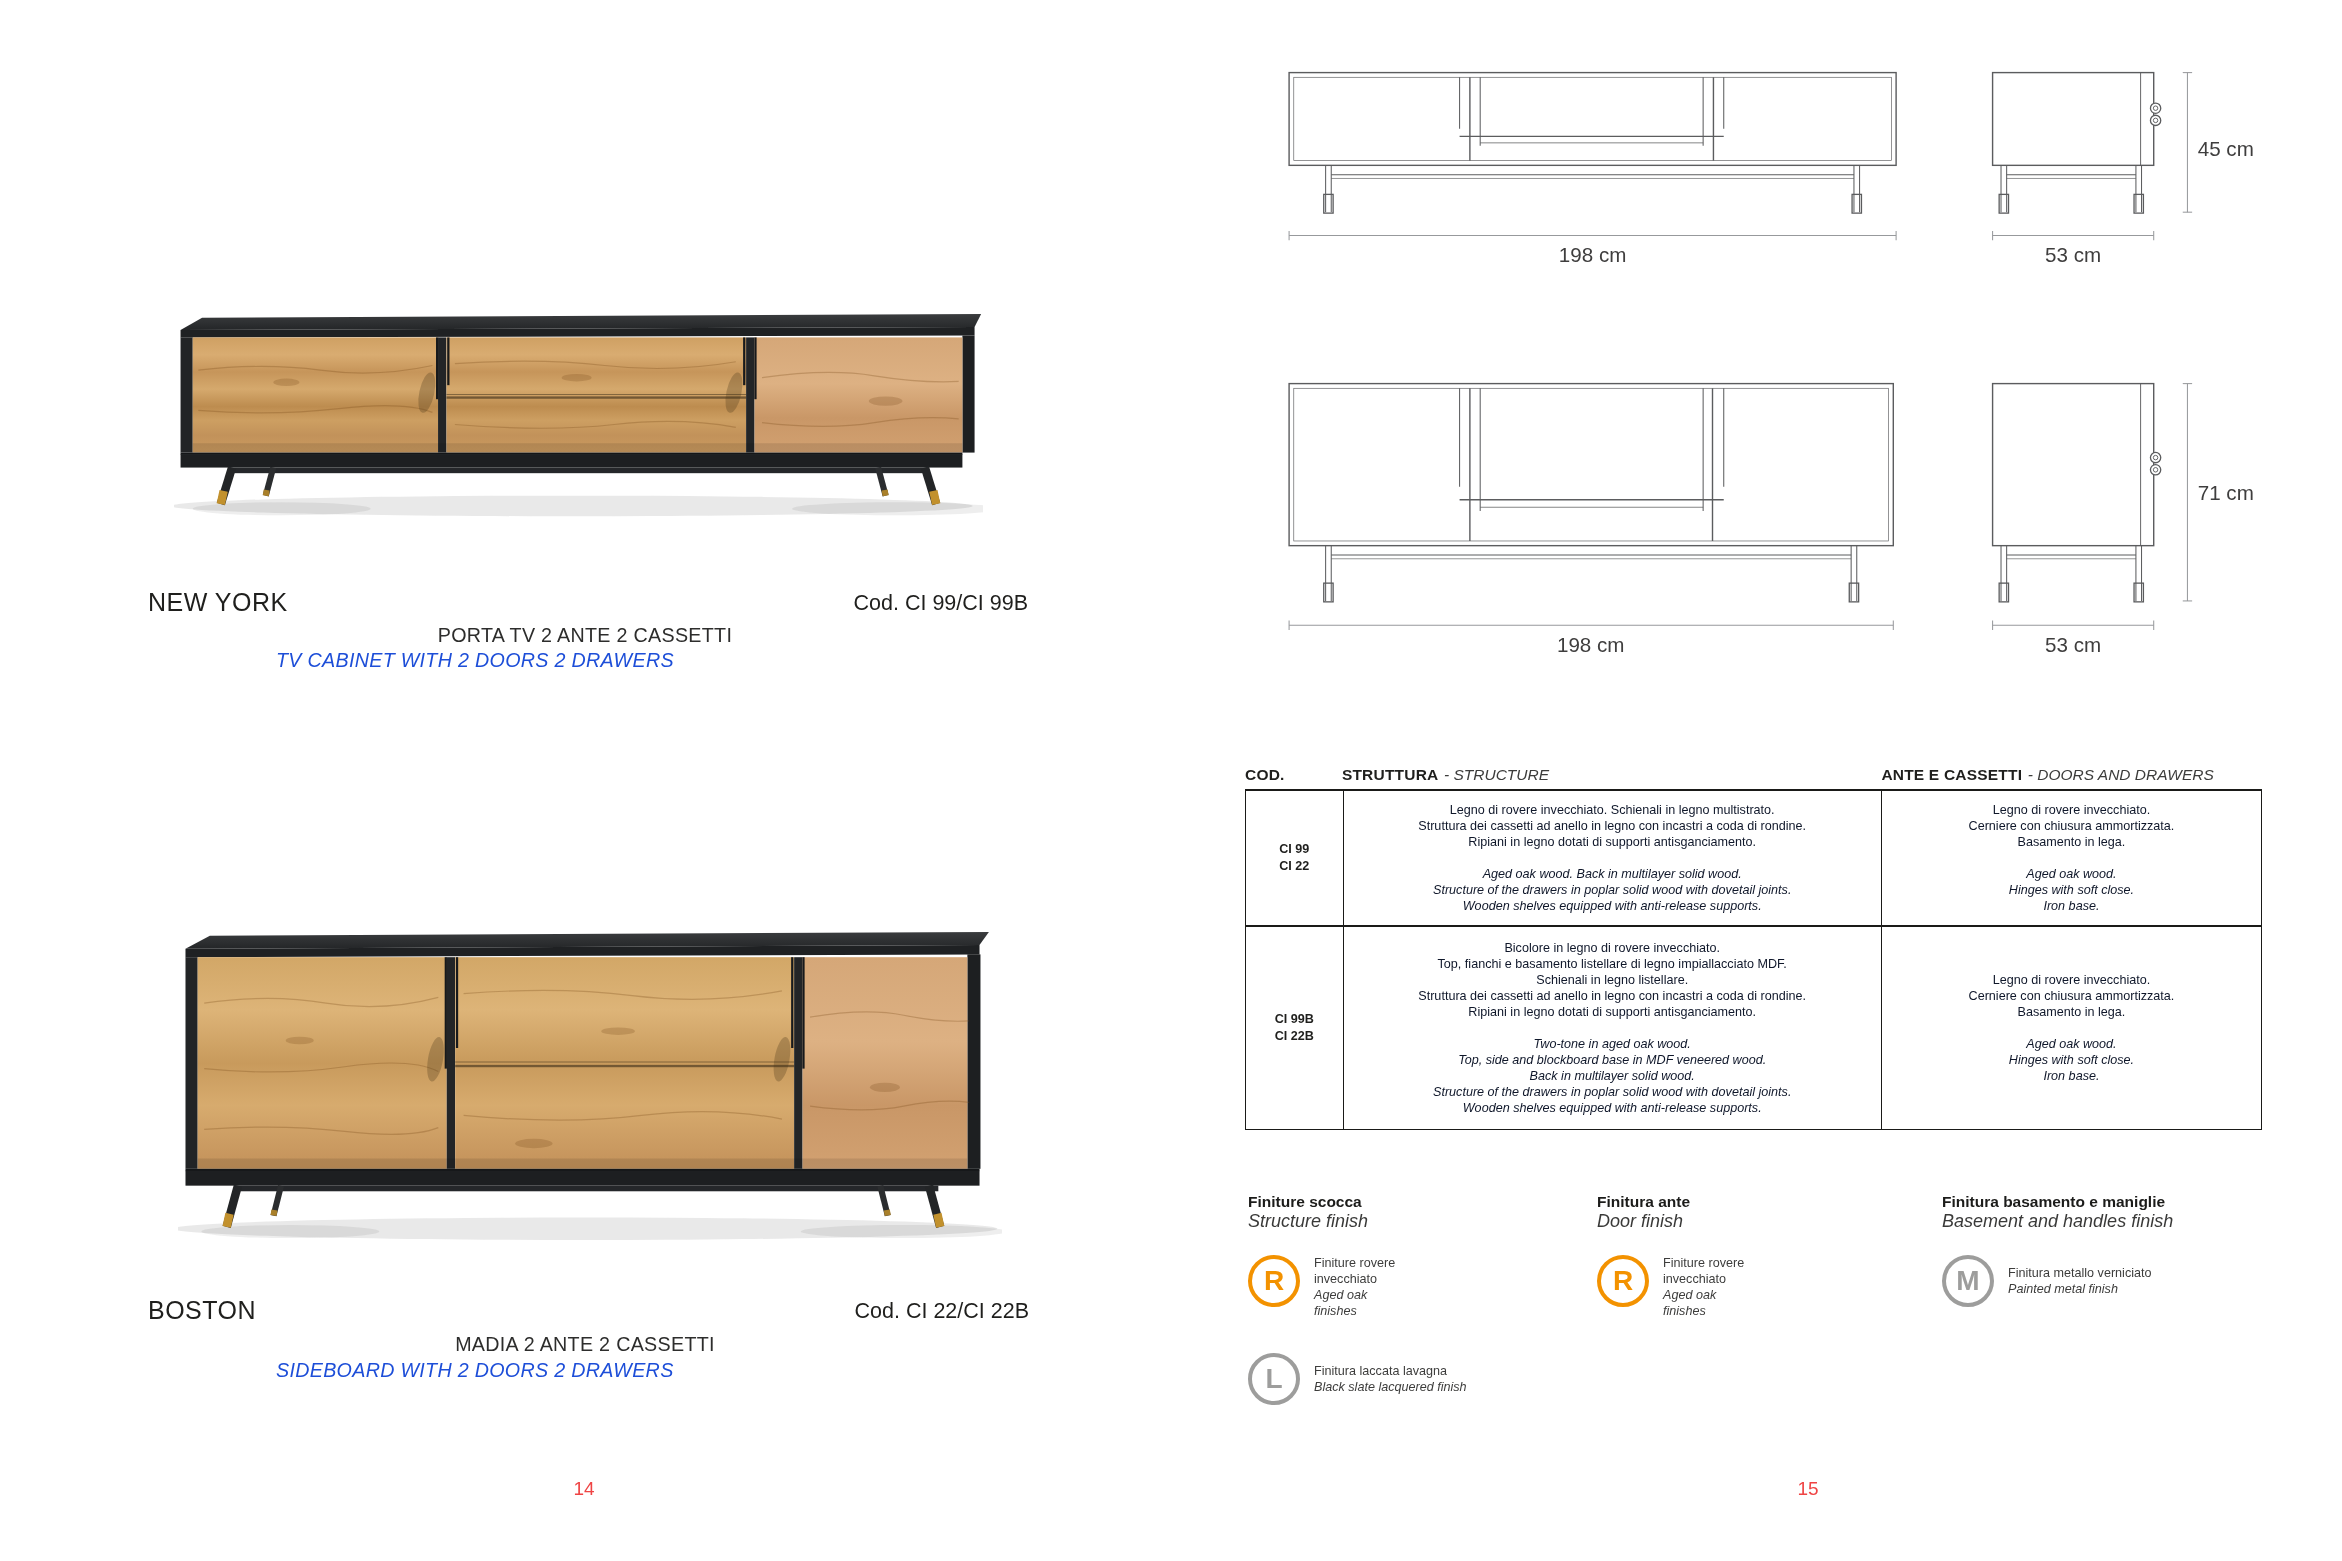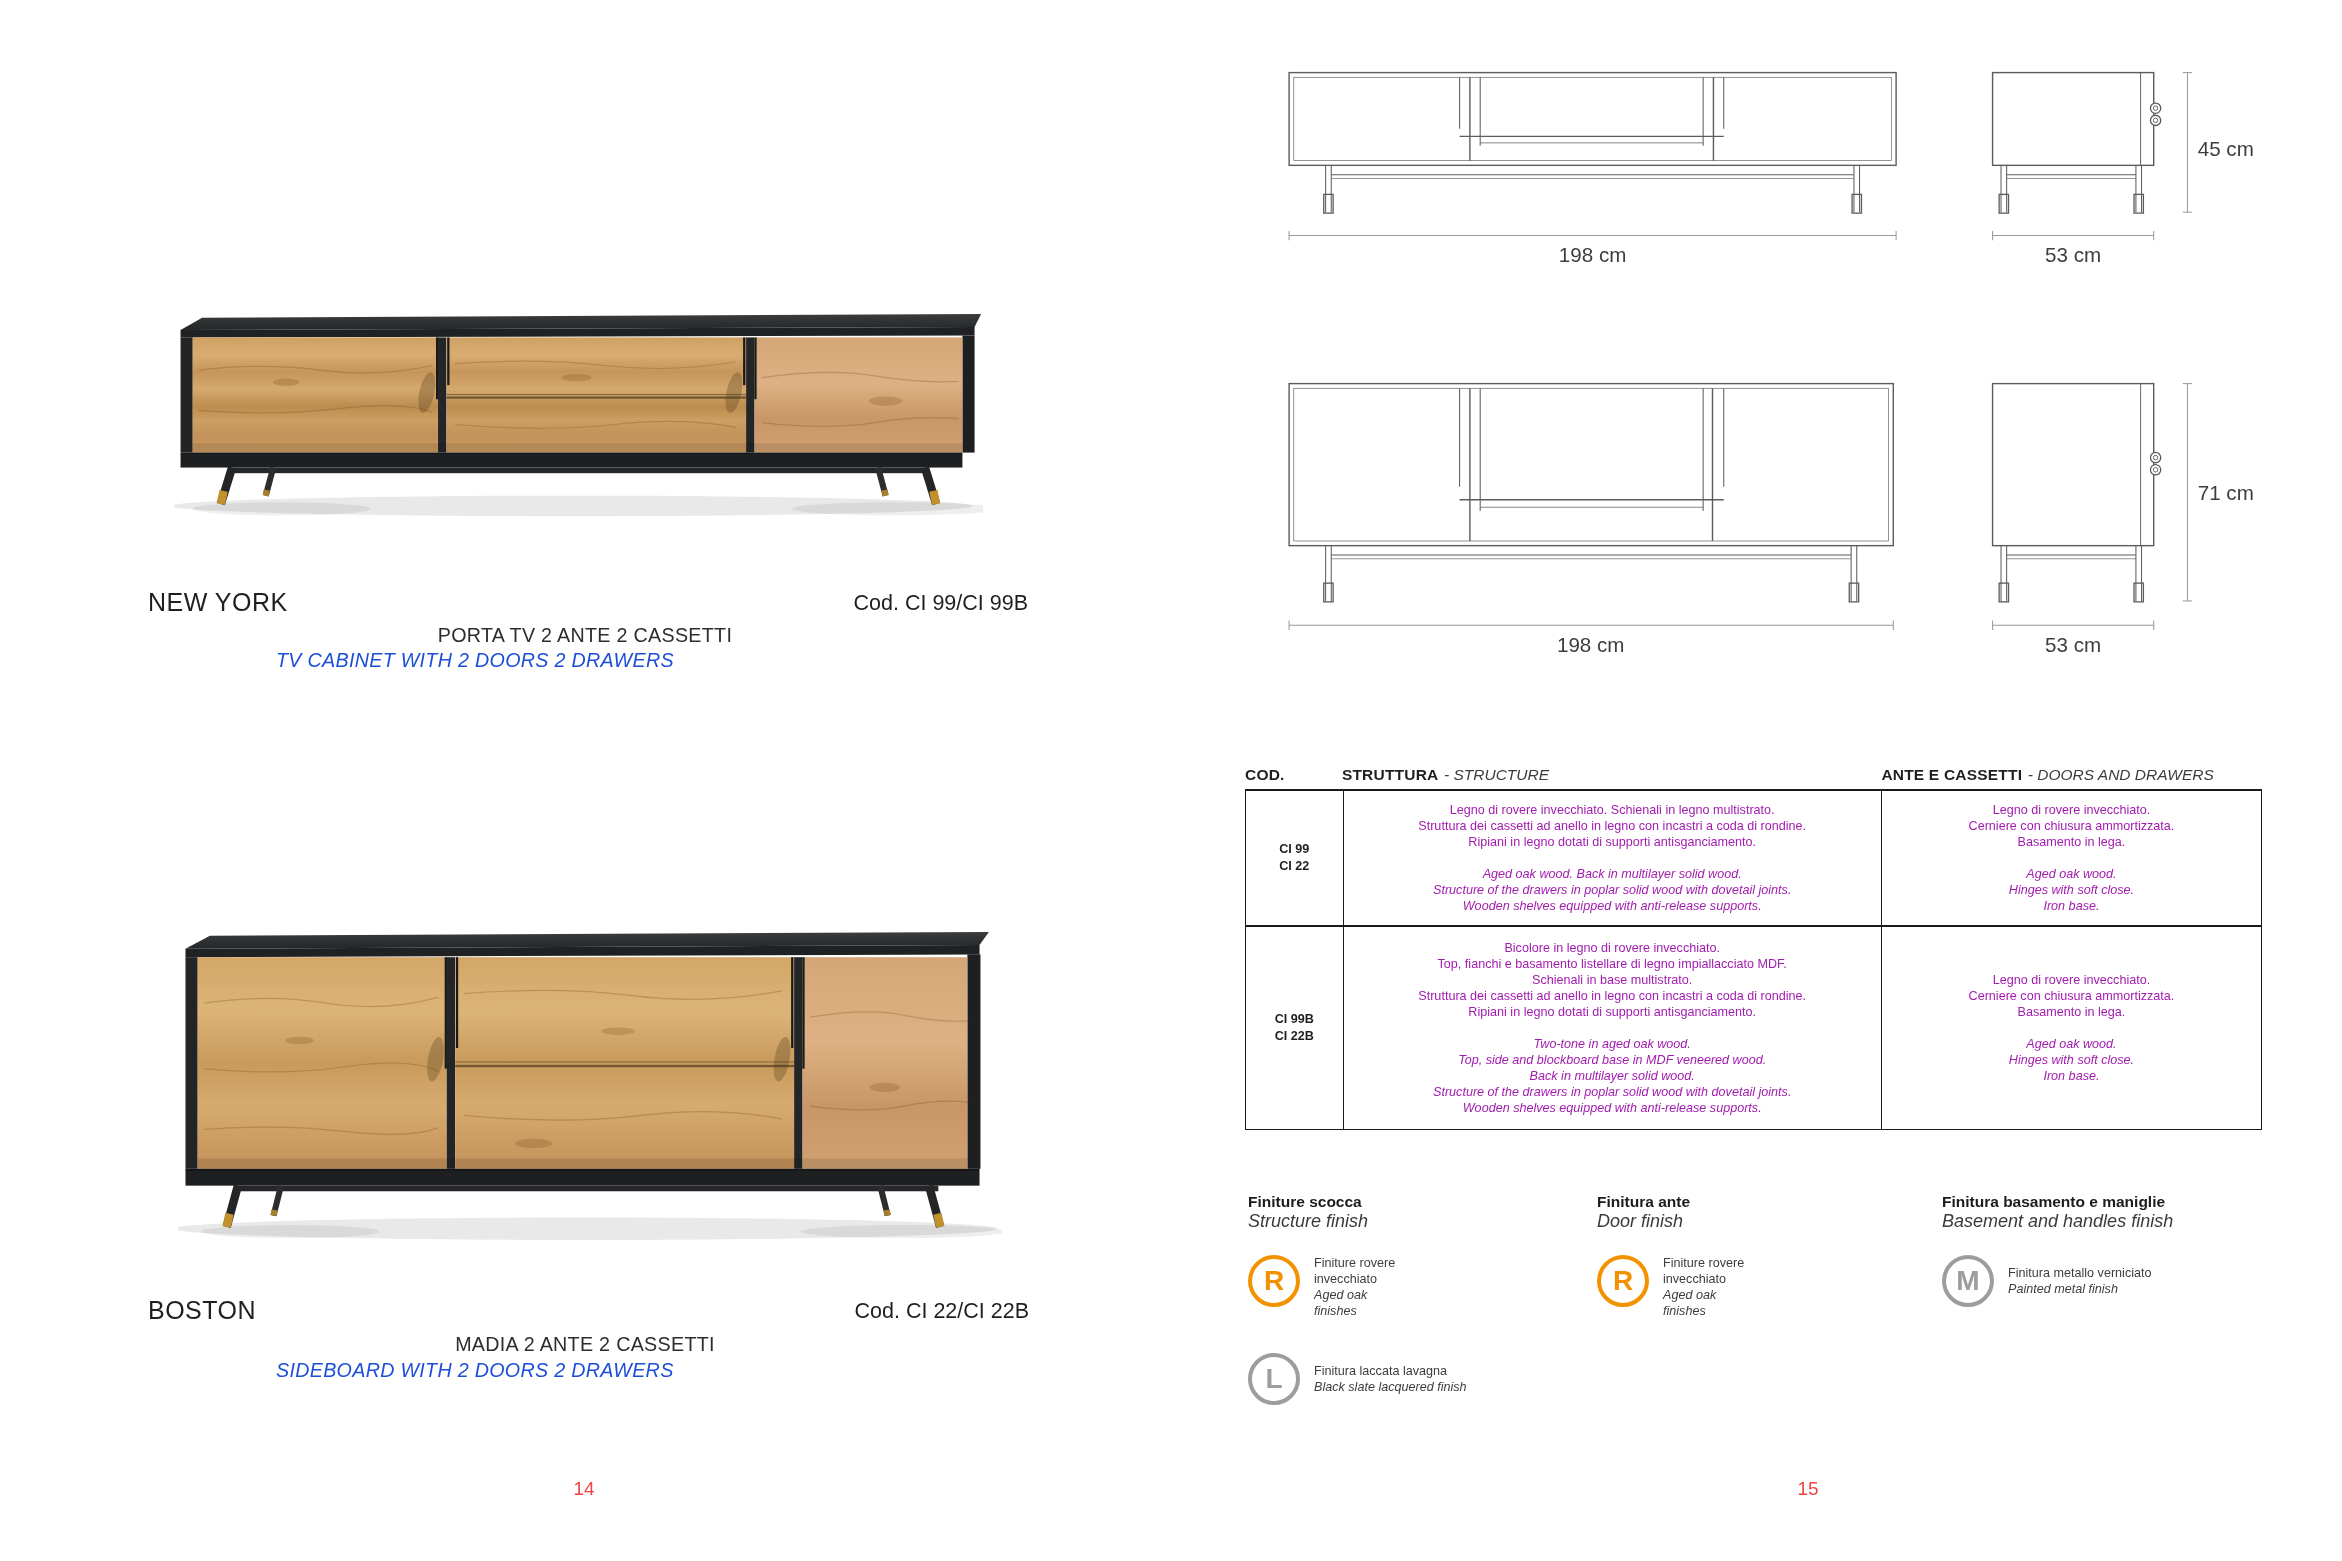--- a/index.html
+++ b/index.html
@@ -17,21 +17,21 @@
   .spec-head{display:flex;height:28px;align-items:center;}
   .spec-head .c{display:flex;align-items:baseline;gap:5.6px;font-size:15.5px;}
   .spec-head .b{font-weight:bold;letter-spacing:0.2px;}
   .spec-head .i{font-style:italic;color:#3c3c3b;}
   .c1{width:97px;} .c2{width:540px;} .c3{width:381px;}
   .spec-body{border:1.4px solid #1a1a18;border-top-width:2.3px;}
   .spec-row{display:flex;}
   .spec-row.r1{height:134px;}
   .spec-row.r2{height:202px;border-top:2.3px solid #1a1a18;}
   .cell{display:flex;flex-direction:column;justify-content:center;align-items:center;text-align:center;
-        font-size:12.6px;line-height:16px;color:#a21caf;}
+        font-size:12.6px;line-height:16px;color:#0f172a;}
   .cell.codes{font-weight:bold;color:#1f1f1d;line-height:17px;}
   .cell.mid{border-left:1.4px solid #1a1a18;border-right:1.4px solid #1a1a18;}
   .en-block{font-style:italic;margin-top:16px;}
   
   .finish-col{top:1192px;}
   .finish-title{font-size:15.5px;font-weight:bold;line-height:19.7px;color:#1c1c1a;}
   .finish-title-en{font-size:18px;font-style:italic;line-height:19.7px;color:#3a3a39;}
   .badge-row{display:flex;align-items:flex-start;}
   .badge-row.centered{align-items:center;}
   .badge-circle{width:52px;height:52px;border-radius:50%;border:4.2px solid #999;box-sizing:border-box;
@@ -372,21 +372,21 @@
       </div>
       <div class="spec-row r2">
         <div class="cell codes c1">
             <div>CI 99B</div>
             <div>CI 22B</div>
           </div>
         <div class="cell mid c2">
           <div>
               <div>Bicolore in legno di rovere invecchiato.</div>
               <div>Top, fianchi e basamento listellare di legno impiallacciato MDF.</div>
-              <div>Schienali in base multistrato.</div>
+              <div>Schienali in legno listellare.</div>
               <div>Struttura dei cassetti ad anello in legno con incastri a coda di rondine.</div>
               <div>Ripiani in legno dotati di supporti antisganciamento.</div>
             </div>
           <div class="en-block">
               <div>Two-tone in aged oak wood.</div>
               <div>Top, side and blockboard base in MDF veneered wood.</div>
               <div>Back in multilayer solid wood.</div>
               <div>Structure of the drawers in poplar solid wood with dovetail joints.</div>
               <div>Wooden shelves equipped with anti-release supports.</div>
             </div>

